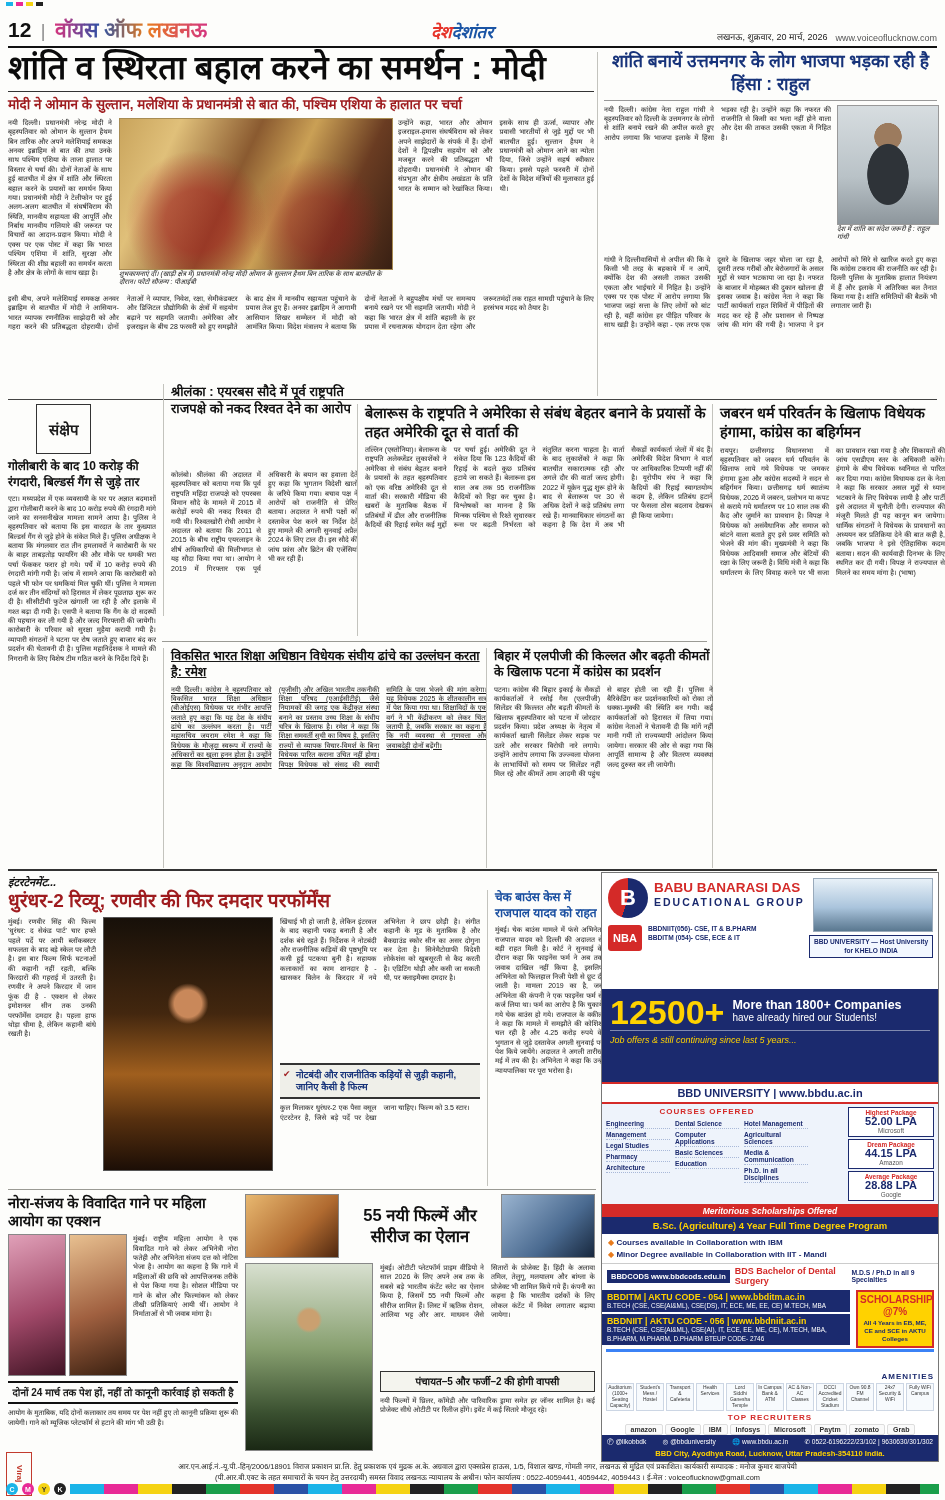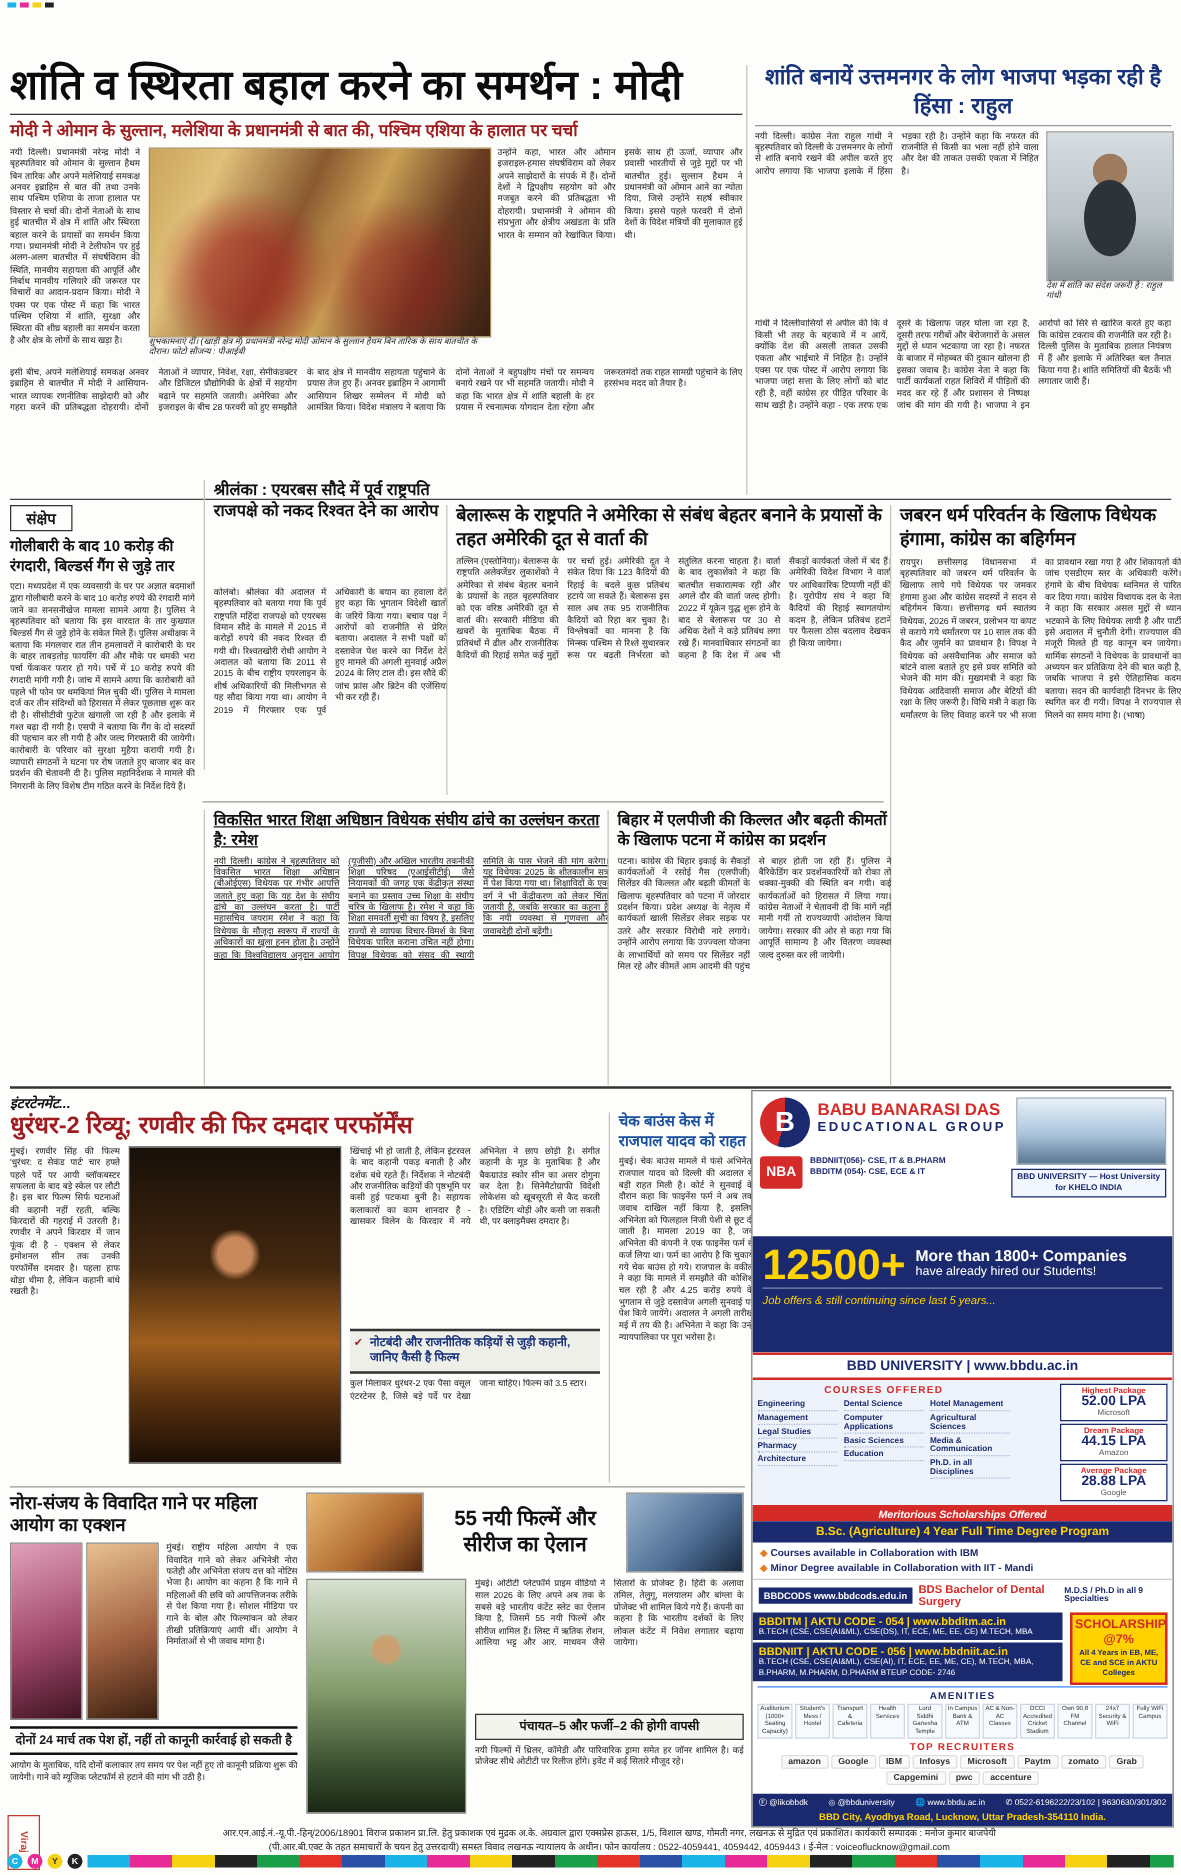--- a/index.html
+++ b/index.html
@@ -55,21 +55,21 @@
                  radial-gradient(circle 14px at 50% 26%,#9c7b5e 0 96%,transparent 100%),
                  linear-gradient(180deg,#d7dde0 0%,#b9c2c7 60%,#8d969c 100%);}
   .rahul-bottom{flex:1;margin-top:4px;}
   
   .midrule{position:absolute;left:8px;right:8px;top:399px;border-top:1.5px solid #444;}
   .rule2{position:absolute;left:162px;width:545px;top:641px;border-top:1px solid #9a9a94;}
   .ent-rule{position:absolute;left:8px;right:8px;top:869px;border-top:2px solid #333;}
   .ent-rule2{position:absolute;left:8px;width:588px;top:1189px;border-top:1px solid #9a9a94;}
   
   .brief{position:absolute;left:8px;top:404px;width:148px;height:464px;display:flex;flex-direction:column;}
-  .brief-tab{align-self:flex-start;border:1.5px solid #333;padding:1px 12px;font-size:12px;font-weight:bold;margin-bottom:5px;}
+  .brief-tab{align-self:flex-start;border:1.5px solid #333;padding:14px 12px;font-size:15px;font-weight:bold;margin-bottom:5px;margin-left:28px;}
   .brief h3{margin:0 0 4px;font-size:12px;line-height:1.3;font-weight:bold;color:#111;}
   .brief .small{flex:1;}
   .story{position:absolute;display:flex;flex-direction:column;}
   .story h3{margin:0 0 4px;font-weight:bold;color:#111;}
   .st-srilanka{left:163px;top:384px;width:187px;height:232px;gap:48px;}
   .st-srilanka h3{font-size:13px;line-height:1.3;}
   .st-belarus{left:357px;top:404px;width:348px;height:232px;}
   .st-belarus h3{font-size:14.5px;line-height:1.28;}
   .st-dharm{left:712px;top:404px;width:225px;height:464px;}
   .st-dharm h3{font-size:14.5px;line-height:1.3;}
@@ -171,21 +171,21 @@
   .mds{font-size:6.8px;font-weight:bold;color:#1b2a6e;}
   .inst-wrap{position:relative;margin-top:2px;}
   .inst-row{background:#1b2a6e;color:#fff;padding:2px 5px;margin-bottom:2px;width:248px;box-sizing:border-box;}
   .inst-bar{font-size:8.8px;font-weight:bold;color:#ffd200;}
   .inst-courses{font-size:6.4px;line-height:1.3;}
   .scholarship{position:absolute;right:4px;top:0;width:78px;height:58px;background:#ffd200;border:2px solid #d42a28;
                color:#d42a28;text-align:center;padding:2px;box-sizing:border-box;}
   .sch-main{font-size:10px;font-weight:bold;line-height:1.15;}
   .sch-sub{font-size:6.2px;color:#1b2a6e;font-weight:bold;line-height:1.25;margin-top:2px;}
   .amen{padding:2px 4px 0;}
-  .amen-header{font-size:8px;font-weight:bold;color:#1b2a6e;text-align:center;border-top:1px solid #3b82f6;padding-top:2px;letter-spacing:1px;}
+  .amen-header{font-size:8px;font-weight:bold;color:#1b2a6e;text-align:right;border-top:3px solid #3b82f6;padding-top:20px;letter-spacing:1px;}
   .amen-row{display:flex;gap:2px;margin-top:2px;}
   .amen-item{flex:1;font-size:4.9px;text-align:center;color:#333;border:1px solid #ccd6e4;padding:1px;min-height:24px;background:#f7fafd;line-height:1.2;}
   .recruiters{padding:2px 4px 0;}
   .rec-header{font-size:8px;font-weight:bold;color:#d42a28;text-align:center;letter-spacing:1px;}
   .rec-row{display:flex;flex-wrap:wrap;gap:2px;justify-content:center;margin-top:2px;}
   .rec-chip{font-size:7px;font-weight:bold;color:#333;border:1px solid #ddd;background:#fafafa;padding:1px 5px;border-radius:2px;}
   .ad-footer{position:absolute;bottom:0;left:0;right:0;background:#1b2a6e;color:#fff;padding:3px 5px;}
   .footer-social{display:flex;justify-content:space-between;font-size:6.6px;gap:4px;}
   .footer-address{text-align:center;font-size:7.6px;color:#ffd200;font-weight:bold;margin-top:2px;}
   
@@ -205,20 +205,34 @@
 
 <div class="page">
 
   <div class="regmarks-top">
     <i class="rm-c"></i>
       <i class="rm-m"></i>
       <i class="rm-y"></i>
       <i class="rm-k"></i>
   </div>
 
+  <header class="masthead">
+    <div class="mh-left">
+      <span class="pageno">12</span>
+      <span class="mh-sep">|</span>
+      <span class="paper">वॉयस ऑफ लखनऊ</span>
+    </div>
+    <div class="mh-center">
+      <span class="sec-a">देश</span><span class="sec-b">देशांतर</span>
+    </div>
+    <div class="mh-right">
+      <span>लखनऊ, शुक्रवार, 20 मार्च, 2026</span>
+      <span class="site">www.voiceoflucknow.com</span>
+    </div>
+  </header>
 
   <section class="lead">
     <h1>शांति व स्थिरता बहाल करने का समर्थन : मोदी</h1>
     <div class="lead-rule"></div>
     <h2>मोदी ने ओमान के सुल्तान, मलेशिया के प्रधानमंत्री से बात की, पश्चिम एशिया के हालात पर चर्चा</h2>
     <div class="lead-row">
       <div class="small lead-col1">नयी दिल्ली। प्रधानमंत्री नरेन्द्र मोदी ने बृहस्पतिवार को ओमान के सुल्तान हैथम बिन तारिक और अपने मलेशियाई समकक्ष अनवर इब्राहिम से बात की तथा उनके साथ पश्चिम एशिया के ताजा हालात पर विस्तार से चर्चा की। दोनों नेताओं के साथ हुई बातचीत में क्षेत्र में शांति और स्थिरता बहाल करने के प्रयासों का समर्थन किया गया। प्रधानमंत्री मोदी ने टेलीफोन पर हुई अलग-अलग बातचीत में संघर्षविराम की स्थिति, मानवीय सहायता की आपूर्ति और निर्बाध मानवीय गलियारे की जरूरत पर विचारों का आदान-प्रदान किया। मोदी ने एक्स पर एक पोस्ट में कहा कि भारत पश्चिम एशिया में शांति, सुरक्षा और स्थिरता की शीघ्र बहाली का समर्थन करता है और क्षेत्र के लोगों के साथ खड़ा है।</div>
       <figure class="lead-fig" style="margin:0">
         <div class="photo-lead"></div>
         <figcaption class="cap">शुभकामनाएं दीं। (खाड़ी क्षेत्र में) प्रधानमंत्री नरेन्द्र मोदी ओमान के सुल्तान हैथम बिन तारिक के साथ बातचीत के दौरान। फोटो सौजन्य : पीआईबी</figcaption>

